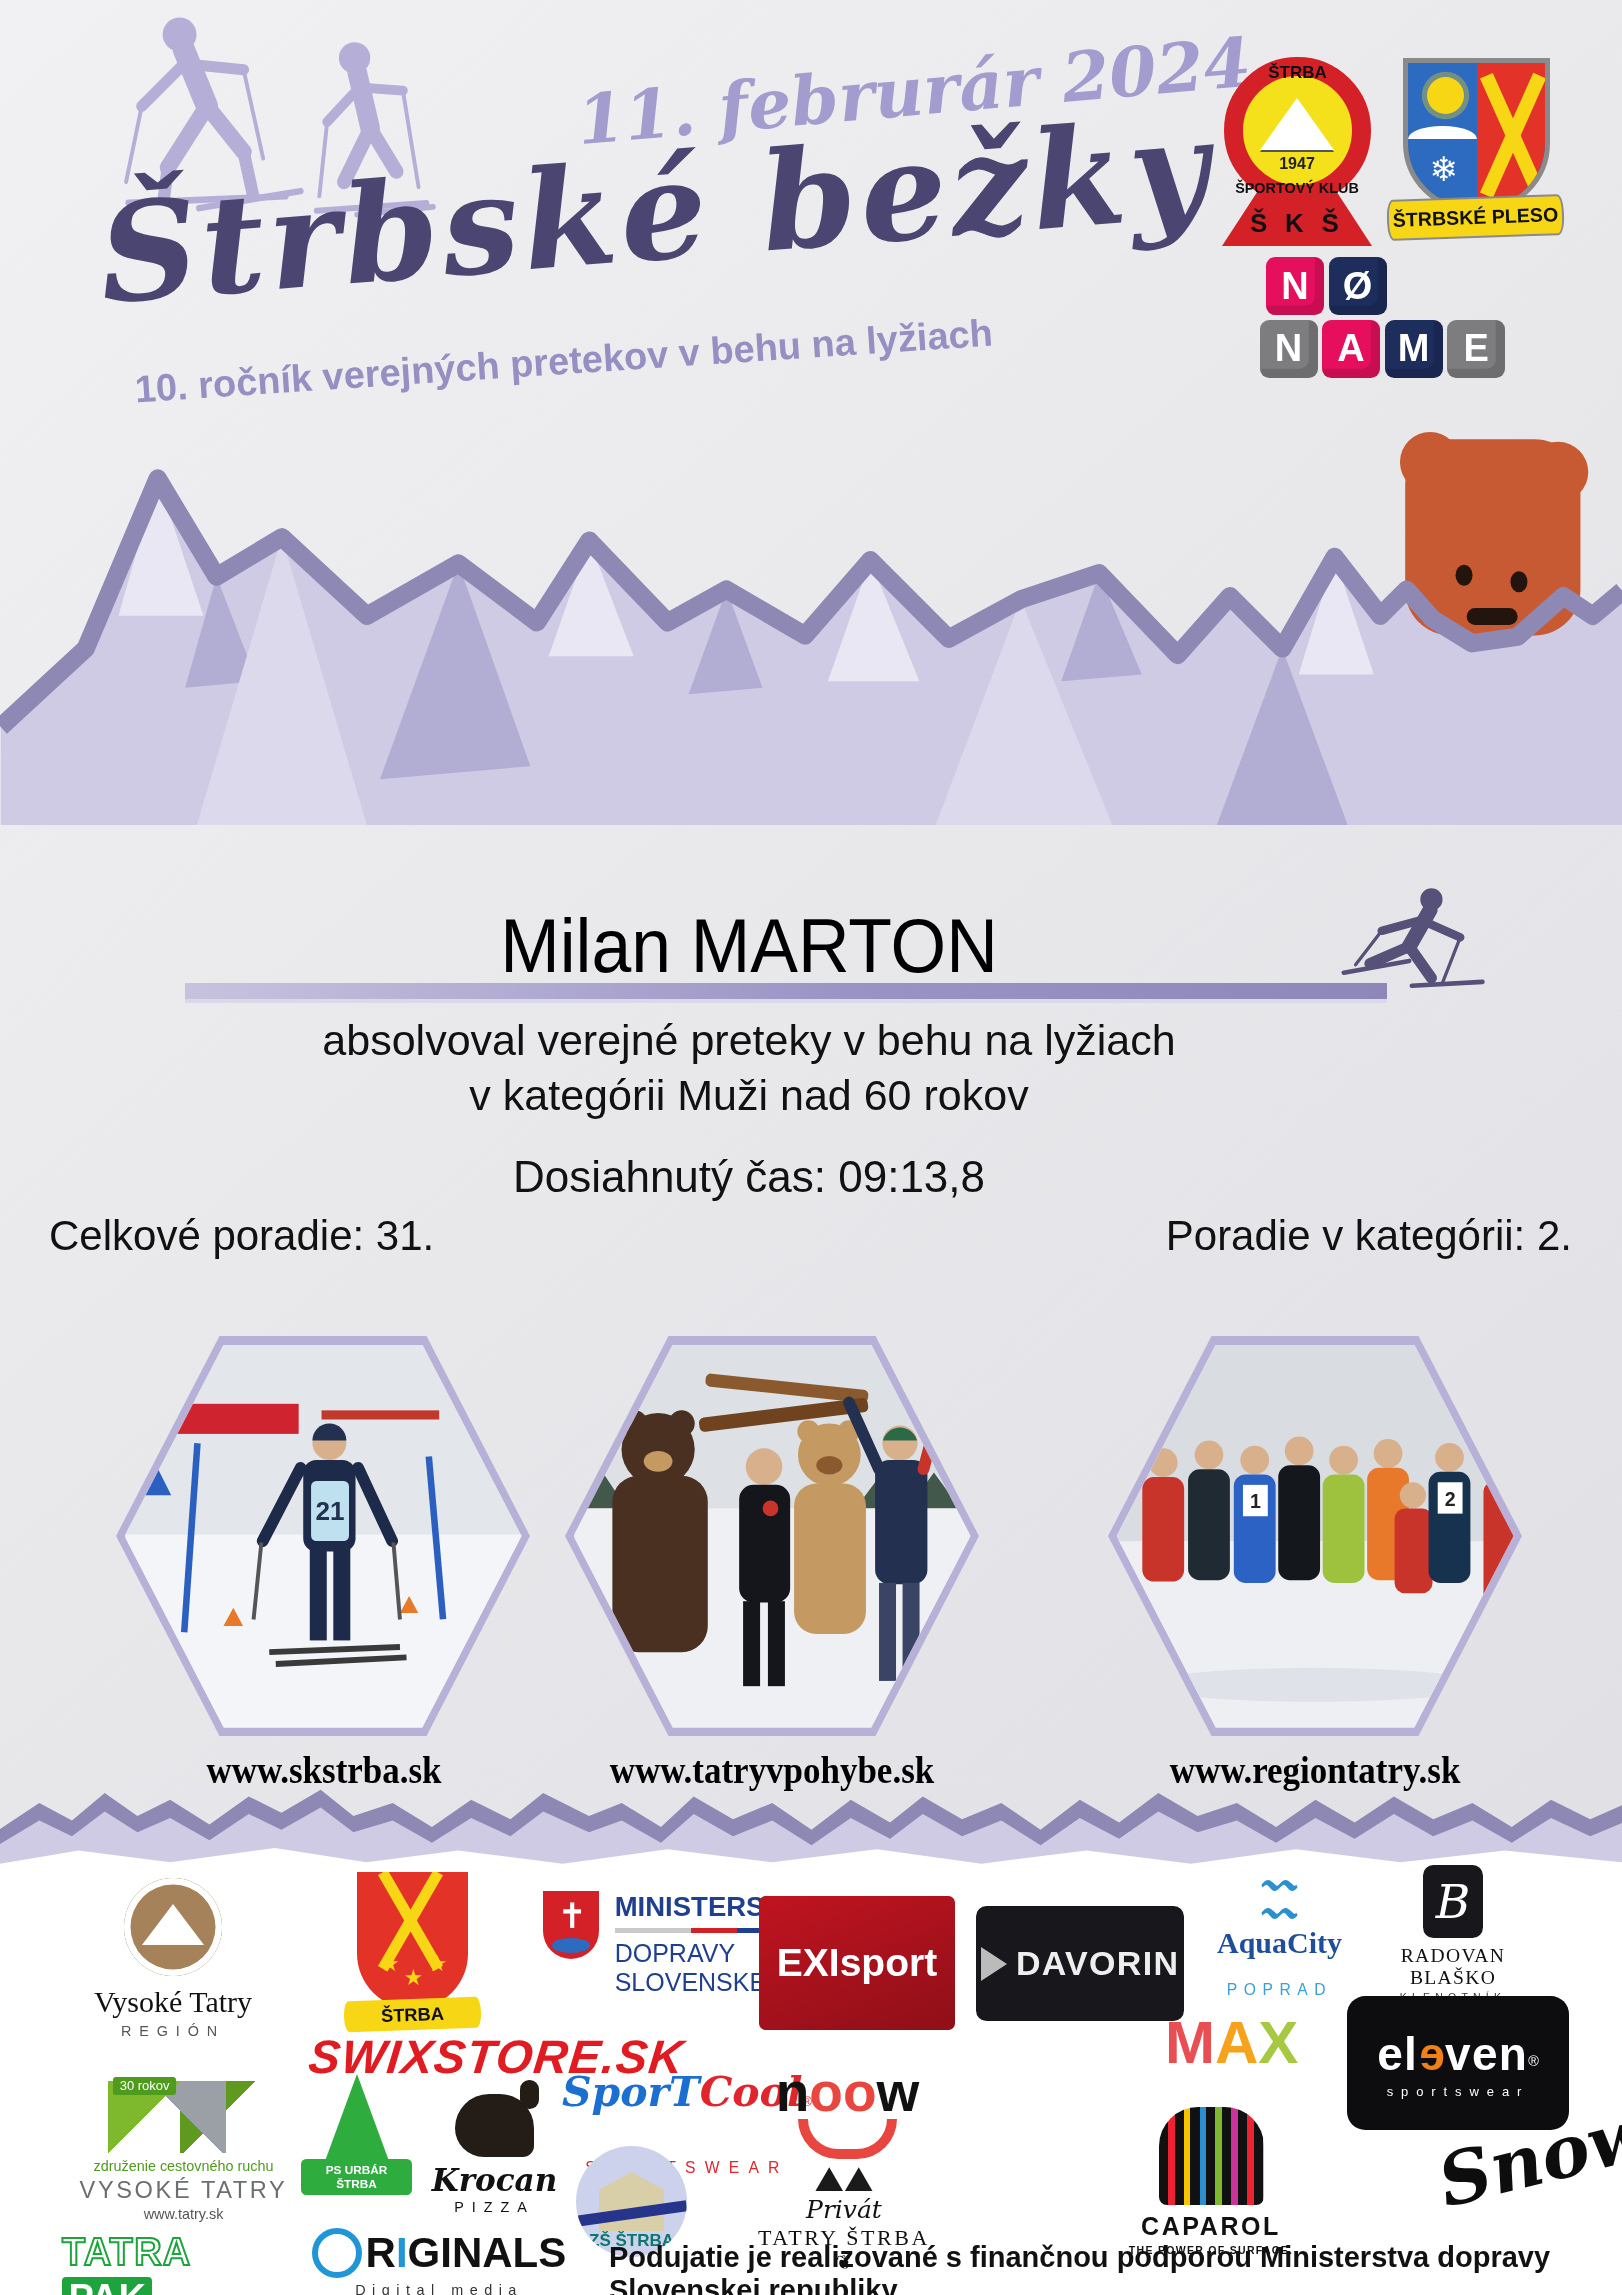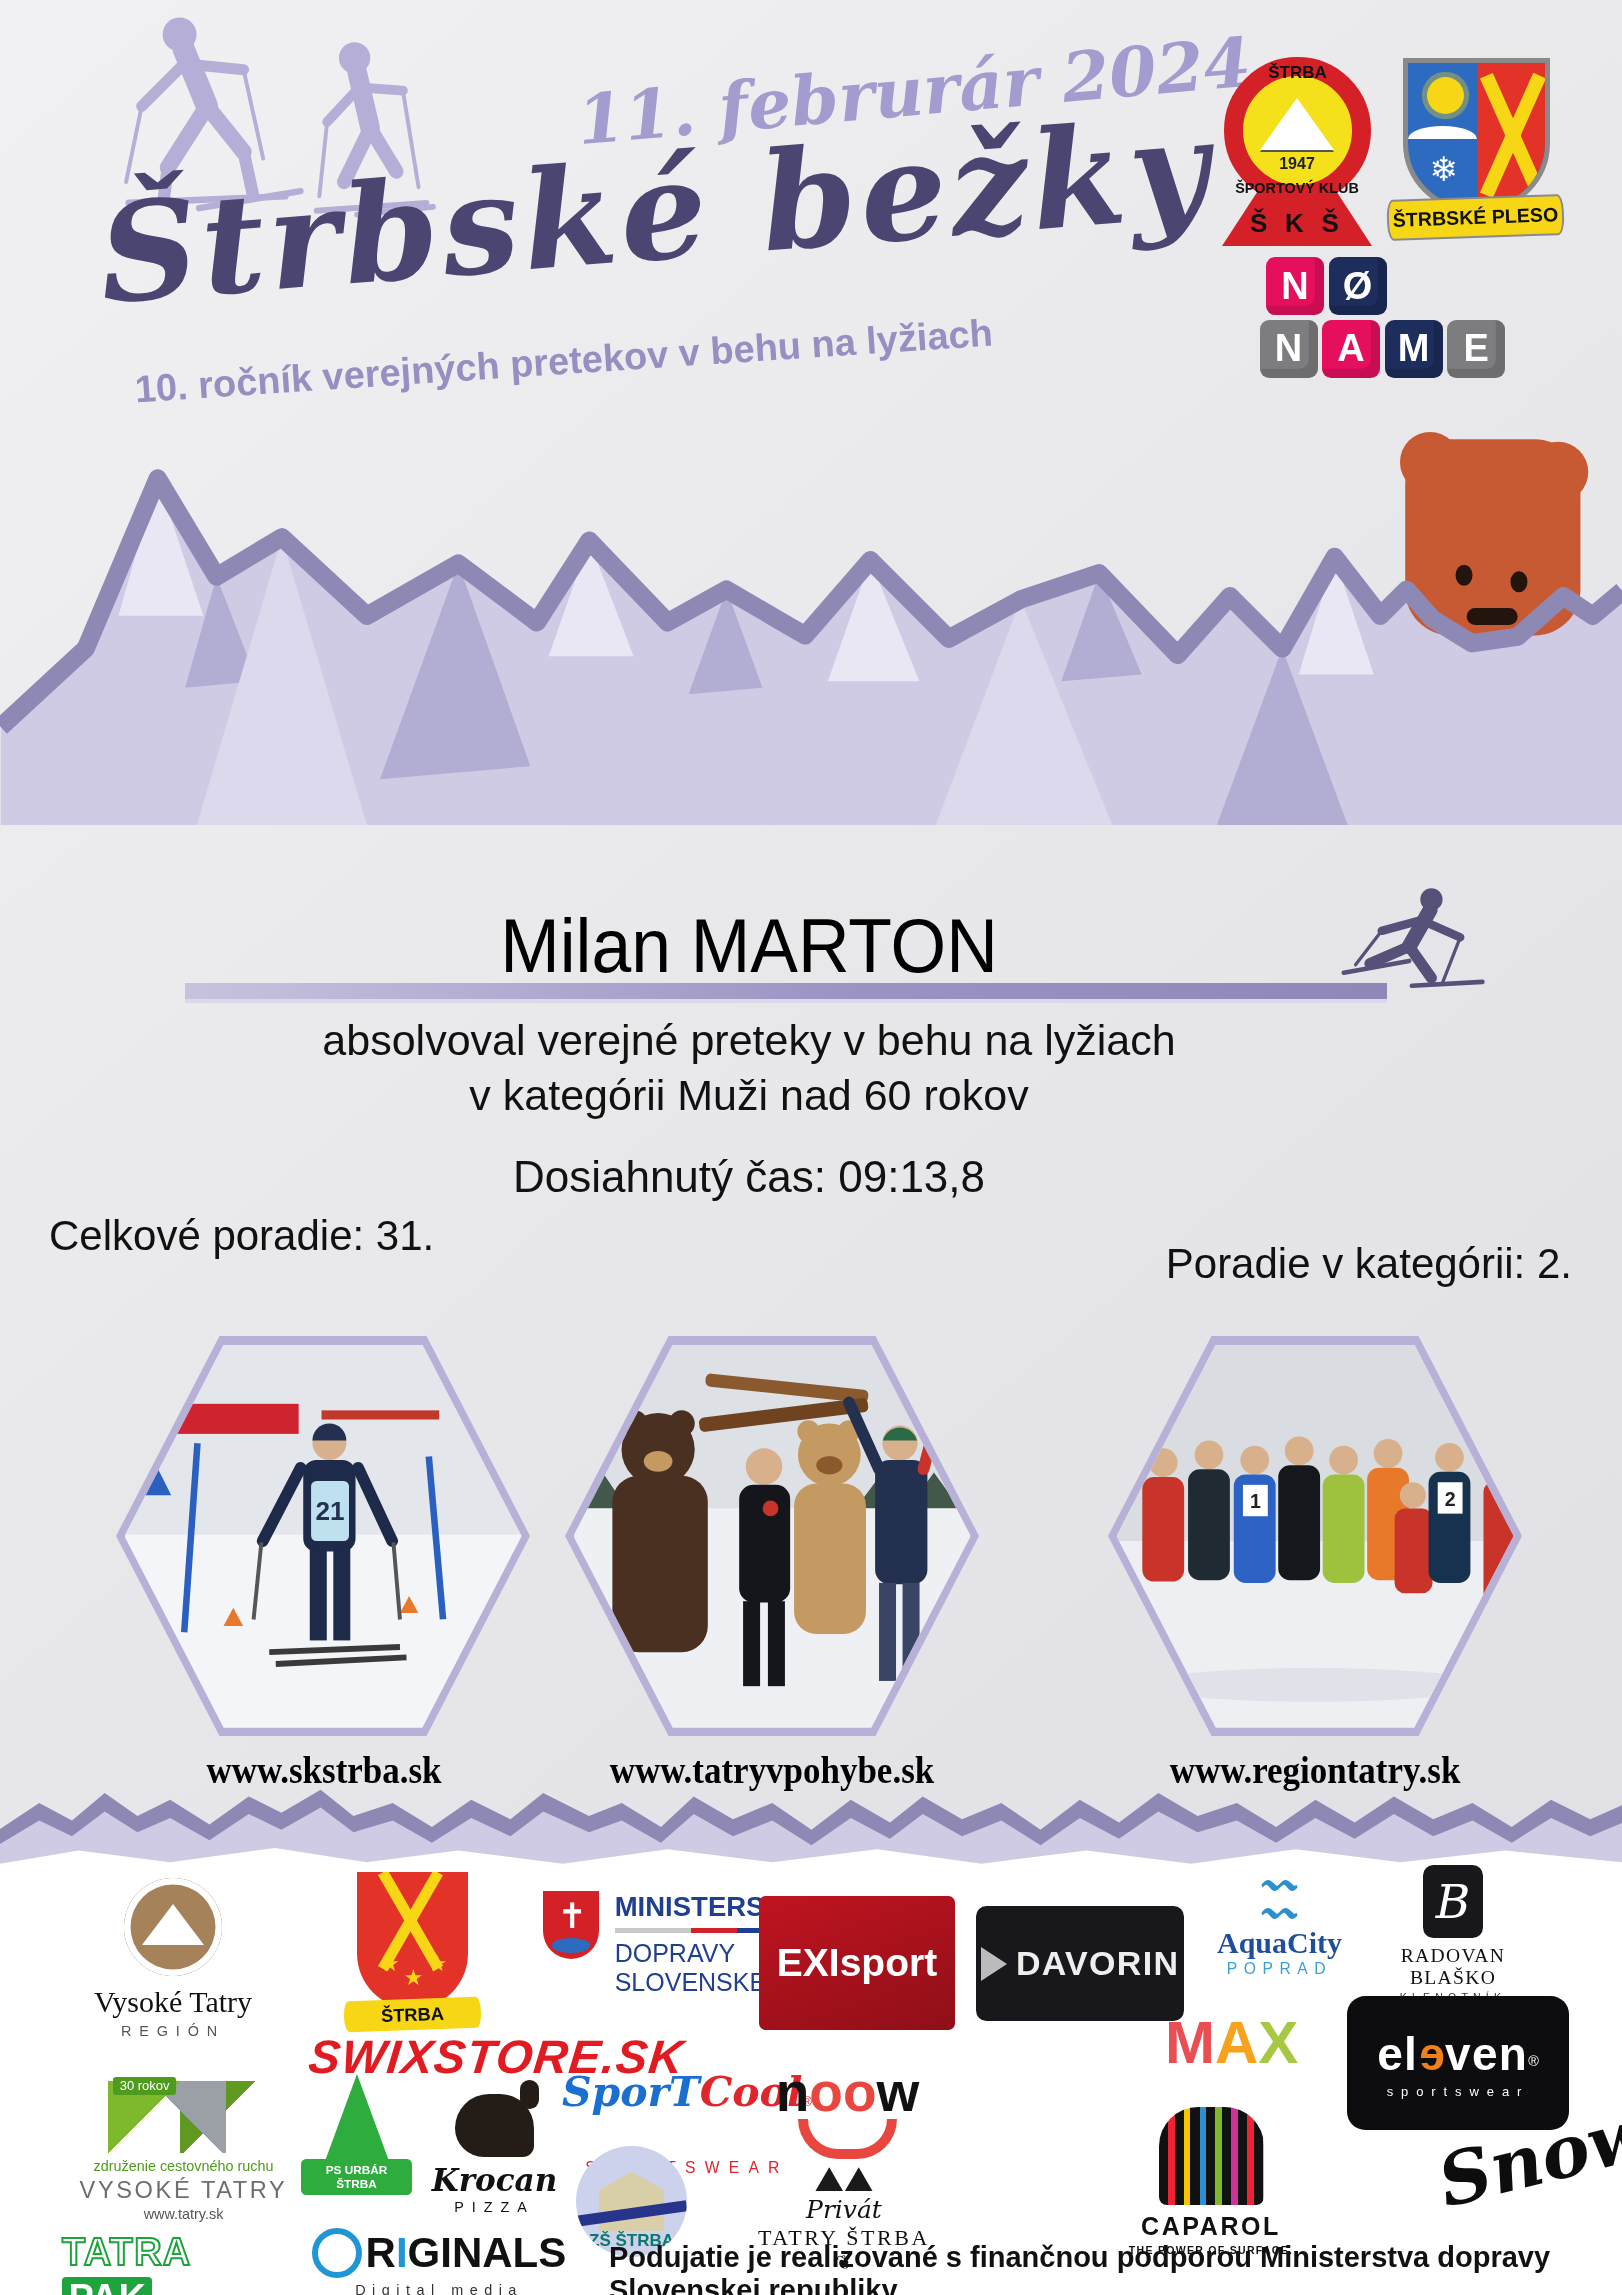--- a/index.html
+++ b/index.html
@@ -61,21 +61,21 @@
   .cname{left:0;top:902px;width:1498px;text-align:center;font-size:76px;color:#000;
          font-weight:400;transform:scaleX(.94);letter-spacing:0px;}
   .rule{left:185px;top:983px;width:1202px;height:16.4px;
         background:linear-gradient(90deg,#c7c3de 0%,#9a94c4 55%,#8e88b8 100%);
         border-bottom:4.6px solid #dbd8ea;}
   .ruleskier{left:1332px;top:885px;width:157px;height:108px;}
   .cline{left:0;top:1016px;width:1498px;text-align:center;font-size:43px;}
   .cline2{top:1071px;}
   .ctime{left:0;top:1152px;width:1498px;text-align:center;font-size:44px;}
   .standL{left:49px;top:1212px;font-size:42px;}
-  .standR{right:51px;top:1240px;font-size:42px;}
+  .standR{right:51px;top:1212px;font-size:42px;}
 
   
   .hex{width:414px;height:400px;clip-path:polygon(25% 0,75% 0,100% 50%,75% 100%,25% 100%,0 50%);background:#b7b1d8;}
   .hex-in{position:absolute;left:8.5px;top:8.5px;width:397px;height:383px;
           clip-path:polygon(25% 0,75% 0,100% 50%,75% 100%,25% 100%,0 50%);overflow:hidden;background:#e4e7ea;}
   .hx1{left:116px;top:1336px;} .hx2{left:565px;top:1336px;} .hx3{left:1108px;top:1336px;}
 
   .site{top:1748px;width:458px;text-align:center;font-family:"Liberation Serif",serif;
         font-weight:700;font-size:38px;color:#000;transform:scaleX(.92);}
   .s1{left:95px;} .s2{left:543px;} .s3{left:1086px;}
@@ -109,21 +109,21 @@
 
   .exi{width:196px;height:134px;background:linear-gradient(160deg,#c01420,#8f0f18);border-radius:6.5px;
        align-items:center;justify-content:center;display:flex;}
   .exi span{color:#fff;font-size:39px;font-weight:700;}
   .dav{width:208px;height:115px;background:#17171c;border-radius:10.5px;flex-direction:row;gap:9.2px;
        align-items:center;justify-content:center;display:flex;}
   .dav .play{width:0;height:0;border-top:17px solid transparent;border-bottom:17px solid transparent;border-left:26px solid #bbb;}
   .dav span{color:#eee;font-size:34px;font-weight:700;letter-spacing:1.3px;}
   .aqua .waves{font-size:35px;color:#2b8fd0;line-height:.8;}
   .aqua .nm{font-family:"Liberation Serif",serif;font-size:30px;color:#1f4e9c;font-weight:700;}
-  .aqua .city{font-size:15.7px;letter-spacing:6.5px;color:#3aa0d8;margin-top:0;}
+  .aqua .city{font-size:15.7px;letter-spacing:6.5px;color:#3aa0d8;margin-top:21px;}
   .rb .mono{width:60px;height:73px;background:#17171c;border-radius:10.5px;color:#fff;display:flex;align-items:center;justify-content:center;
      font-family:"DejaVu Serif",serif;font-style:italic;font-size:47px;}
   .rb .nm{font-family:"Liberation Serif",serif;font-size:19.6px;margin-top:6.5px;letter-spacing:1.3px;}
   .rb .sub{font-size:10.5px;letter-spacing:5.2px;color:#333;margin-top:2.6px;}
 
   .swix span{font-size:47px;font-weight:700;font-style:italic;color:#e01b22;letter-spacing:1.3px;transform:skewX(-6deg);display:inline-block;}
   .cerva{align-items:flex-start;}
   .cerva .dash{width:48px;height:10.5px;background:#f7c500;margin-left:2.6px;}
   .cerva span{font-size:55px;font-weight:700;letter-spacing:1.3px;color:#161616;transform:scaleX(.9);transform-origin:left;}
   .maxl span{font-size:60px;font-weight:700;}

